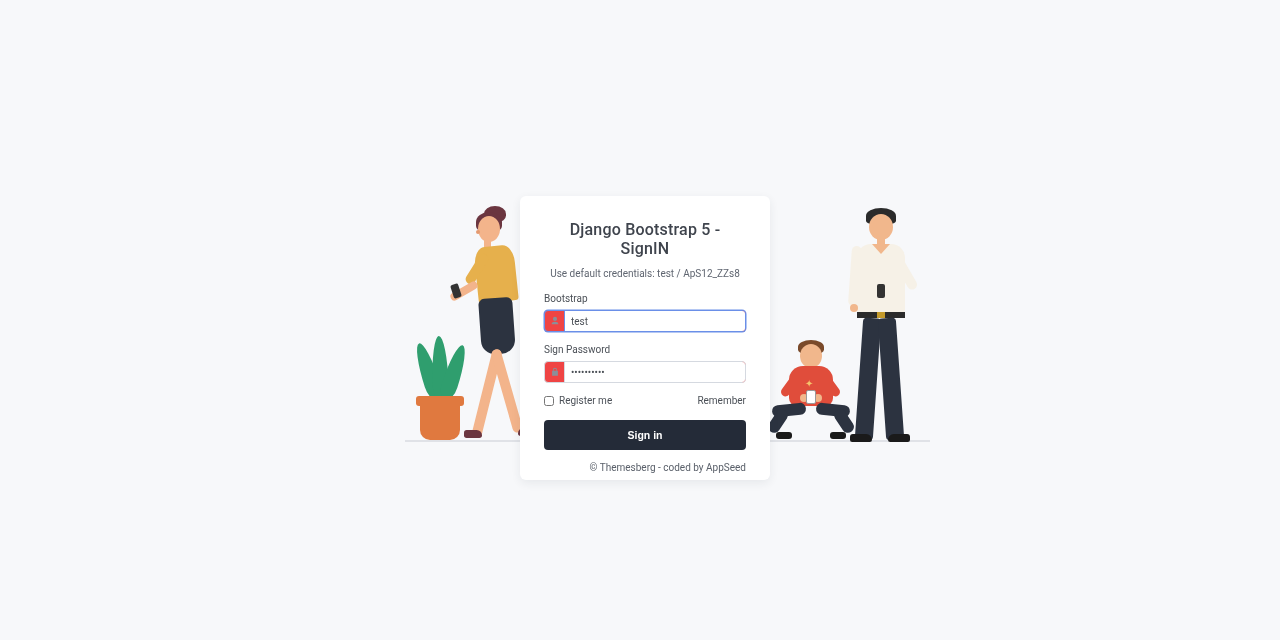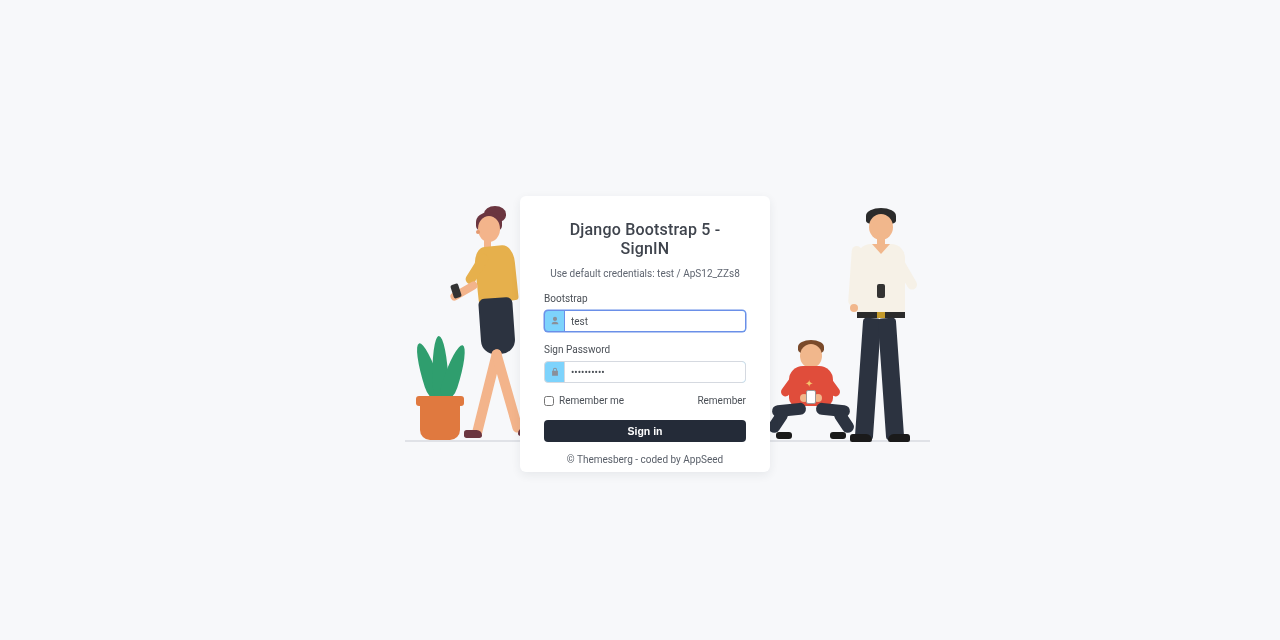--- a/index.html
+++ b/index.html
@@ -116,21 +116,21 @@
     margin-bottom:6px;
     display:block;
   }
   .input-group {
     display:flex;
     border:1px solid #d5d9e0;
     border-radius:4px;
     height:22px;
     margin-bottom:12px;
     overflow:hidden;
-    background:#7dd3fc;
+    background:#ef4444;
   }
   .input-group.focus { border-color:#6a8fe8; box-shadow: 0 0 0 0.5px #6a8fe8; }
   .input-icon {
     width:20px;
     display:flex;
     align-items:center;
     justify-content:center;
     color:#7a808a;
     border-right:1px solid #d5d9e0;
   }
@@ -159,26 +159,26 @@
   .link { color:#4b5057; text-decoration:none; cursor:pointer; }
   .btn {
     display:block;
     width:100%;
     background:#242b38;
     color:#fff;
     border:none;
     border-radius:4px;
     font-size:10.5px;
     font-weight:600;
-    height:22px;
+    height:30px;
     cursor:pointer;
     margin-bottom:12px;
   }
   .footer {
-    text-align:center;
+    text-align:right;
     font-size:10px;
     color:#5a606a;
   }
   .footer a { color:#5a606a; text-decoration:none; cursor:pointer; }
 </style>
 </head>
 <body>
 
 <div class="stage">
   <div class="ground"></div>
@@ -264,21 +264,21 @@
         <svg viewBox="0 0 24 24">
             <path d="M17 9V7a5 5 0 0 0-10 0v2H5v12h14V9zm-8-2a3 3 0 0 1 6 0v2H9z"></path>
           </svg>
       </span>
       <input class="input" type="password" value="••••••••••" placeholder="Password" style="">
     </div>
 
     <div class="row">
       <label class="check">
         <input type="checkbox" style="">
-        <span>Remember me</span>
+        <span>Register me</span>
       </label>
       <a class="link">Remember</a>
     </div>
 
     <button class="btn">Sign in</button>
 
     <div class="footer">
       <span>© </span><a>Themesberg</a><span> - coded by </span><a>AppSeed</a>
     </div>
   </div>

